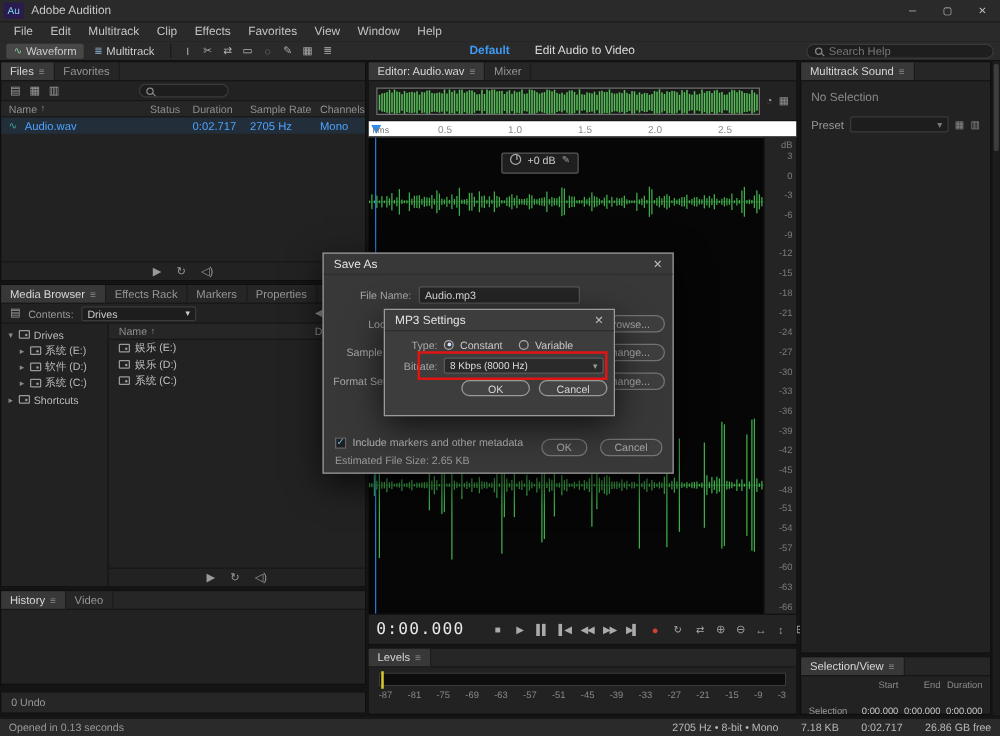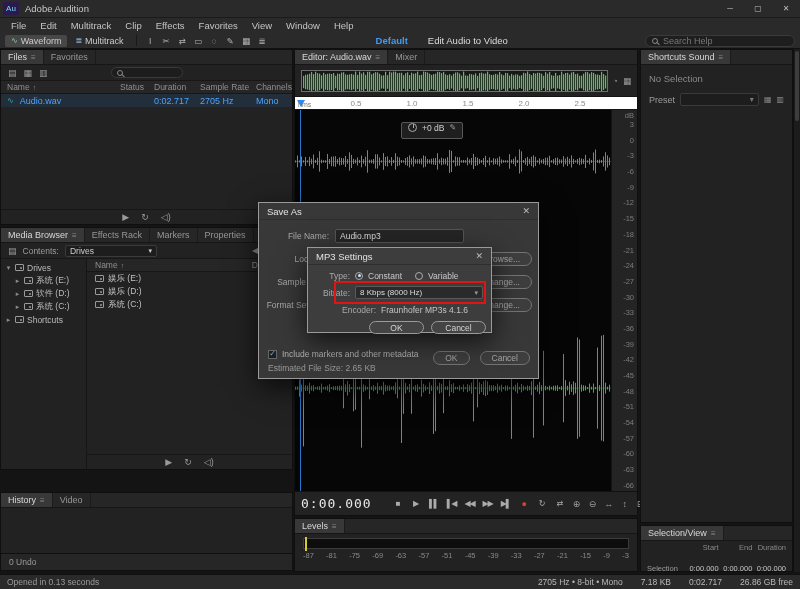--- a/index.html
+++ b/index.html
@@ -59,21 +59,21 @@
 .tree-row{height:13px;display:flex;align-items:center;gap:3px;padding-left:4px;font-size:8.5px;color:#bbb;white-space:nowrap;overflow:hidden}
 .tree-row.child{padding-left:13px}
 .tw{width:7px;color:#8a8a8a;font-size:7px;text-align:center;flex:none}
 .drive-ico{width:9px;height:7px;border:1px solid #9a9a9a;border-radius:1px;flex:none;position:relative}
 .drive-ico::after{content:"";position:absolute;right:1px;top:2px;width:2px;height:2px;background:#9a9a9a;border-radius:50%}
 .mb-list{flex:1;display:flex;flex-direction:column;min-width:0}
 .mb-list-header{height:13px;display:flex;align-items:center;background:#262626;border-bottom:1px solid #171717;font-size:8.5px;color:#8f8f8f;padding:0 8px;flex:none}
 .mb-list-row{height:13px;display:flex;align-items:center;gap:4px;padding:0 8px;font-size:8.5px;color:#c0c0c0}
 
 
-#history-panel{left:0;top:492px;width:293px;height:76px}
+#history-panel{left:0;top:472px;width:293px;height:76px}
 .hist-row{height:14px;display:flex;align-items:center;gap:6px;padding-left:8px;font-size:9px;color:#ccc;margin-top:4px}
 .hist-ico{color:#9a9a9a;font-size:7px}
 #undo-strip{position:absolute;left:0;top:553px;width:293px;height:18px;background:#262626;border:1px solid #0f0f0f;display:flex;align-items:center;padding-left:8px;font-size:8.5px;color:#9a9a9a}
 
 
 #editor-panel{left:294px;top:49px;width:344px;height:467px}
 .ed-overview{height:32px;display:flex;align-items:center;gap:5px;padding:4px 6px;border-bottom:1px solid #141414;flex:none}
 #overview-wave{flex:1;height:22px;border:1px solid #6f6f6f;background:#181818;overflow:hidden}
 .ov-icons{display:flex;gap:5px;color:#9a9a9a;font-size:8.5px}
 .ed-ruler{height:13px;background:#ffffff;border-bottom:1px solid #141414;position:relative;font-size:8px;color:#8a8a8a;flex:none}
@@ -966,21 +966,21 @@
           <span data-name="level-scale-label">-15</span>
           <span data-name="level-scale-label">-9</span>
           <span data-name="level-scale-label">-3</span>
         </div>
     </div>
   </div>
 
   <div class="panel" id="essential-panel" data-name="essential-sound-panel">
     <div class="tabs" data-name="essential-sound-tabs">
       <div class="tab active" data-name="tab-essential-sound">
-        <span data-name="tab-essential-sound-label">Shortcuts Sound</span>
+        <span data-name="tab-essential-sound-label">Multitrack Sound</span>
         <span class="mi" data-name="panel-menu-icon">≡</span>
       </div>
     </div>
     <div class="es-body" data-name="essential-sound-body">
       <div class="es-noselect" data-name="no-selection-label">No Selection</div>
       <div class="es-preset" data-name="preset-row">
         <span class="es-preset-label" data-name="preset-label">Preset</span>
         <span class="es-select" data-name="preset-dropdown">
             <span data-name="chevron-down-icon">▾</span>
           </span>
@@ -1077,24 +1077,20 @@
       <span class="radio" style="margin-left:8px" data-name="variable-radio"></span>
       <span data-name="variable-label">Variable</span>
     </div>
     <div class="mp3-row">
       <span class="mp3-label" data-name="bitrate-label">Bitrate:</span>
       <span class="mp3-select" data-name="bitrate-dropdown">
         <span data-name="bitrate-value">8 Kbps (8000 Hz)</span>
         <span class="chev" data-name="chevron-down-icon">▾</span>
       </span>
     </div>
-    <div class="mp3-row" style="padding-left:26px">
-      <span data-name="encoder-label" style="color:#a8a8a8">Encoder:</span>
-      <span class="enc-val" data-name="encoder-value">Fraunhofer MP3s 4.1.6</span>
-    </div>
     <div class="mp3-buttons">
       <span class="mp3-btn" data-name="mp3-ok-button">OK</span>
       <span class="mp3-btn" data-name="mp3-cancel-button">Cancel</span>
     </div>
     <div class="red-box" data-name="annotation-highlight-box"></div>
   </div>
 
 </div>
 
 </body></html>

